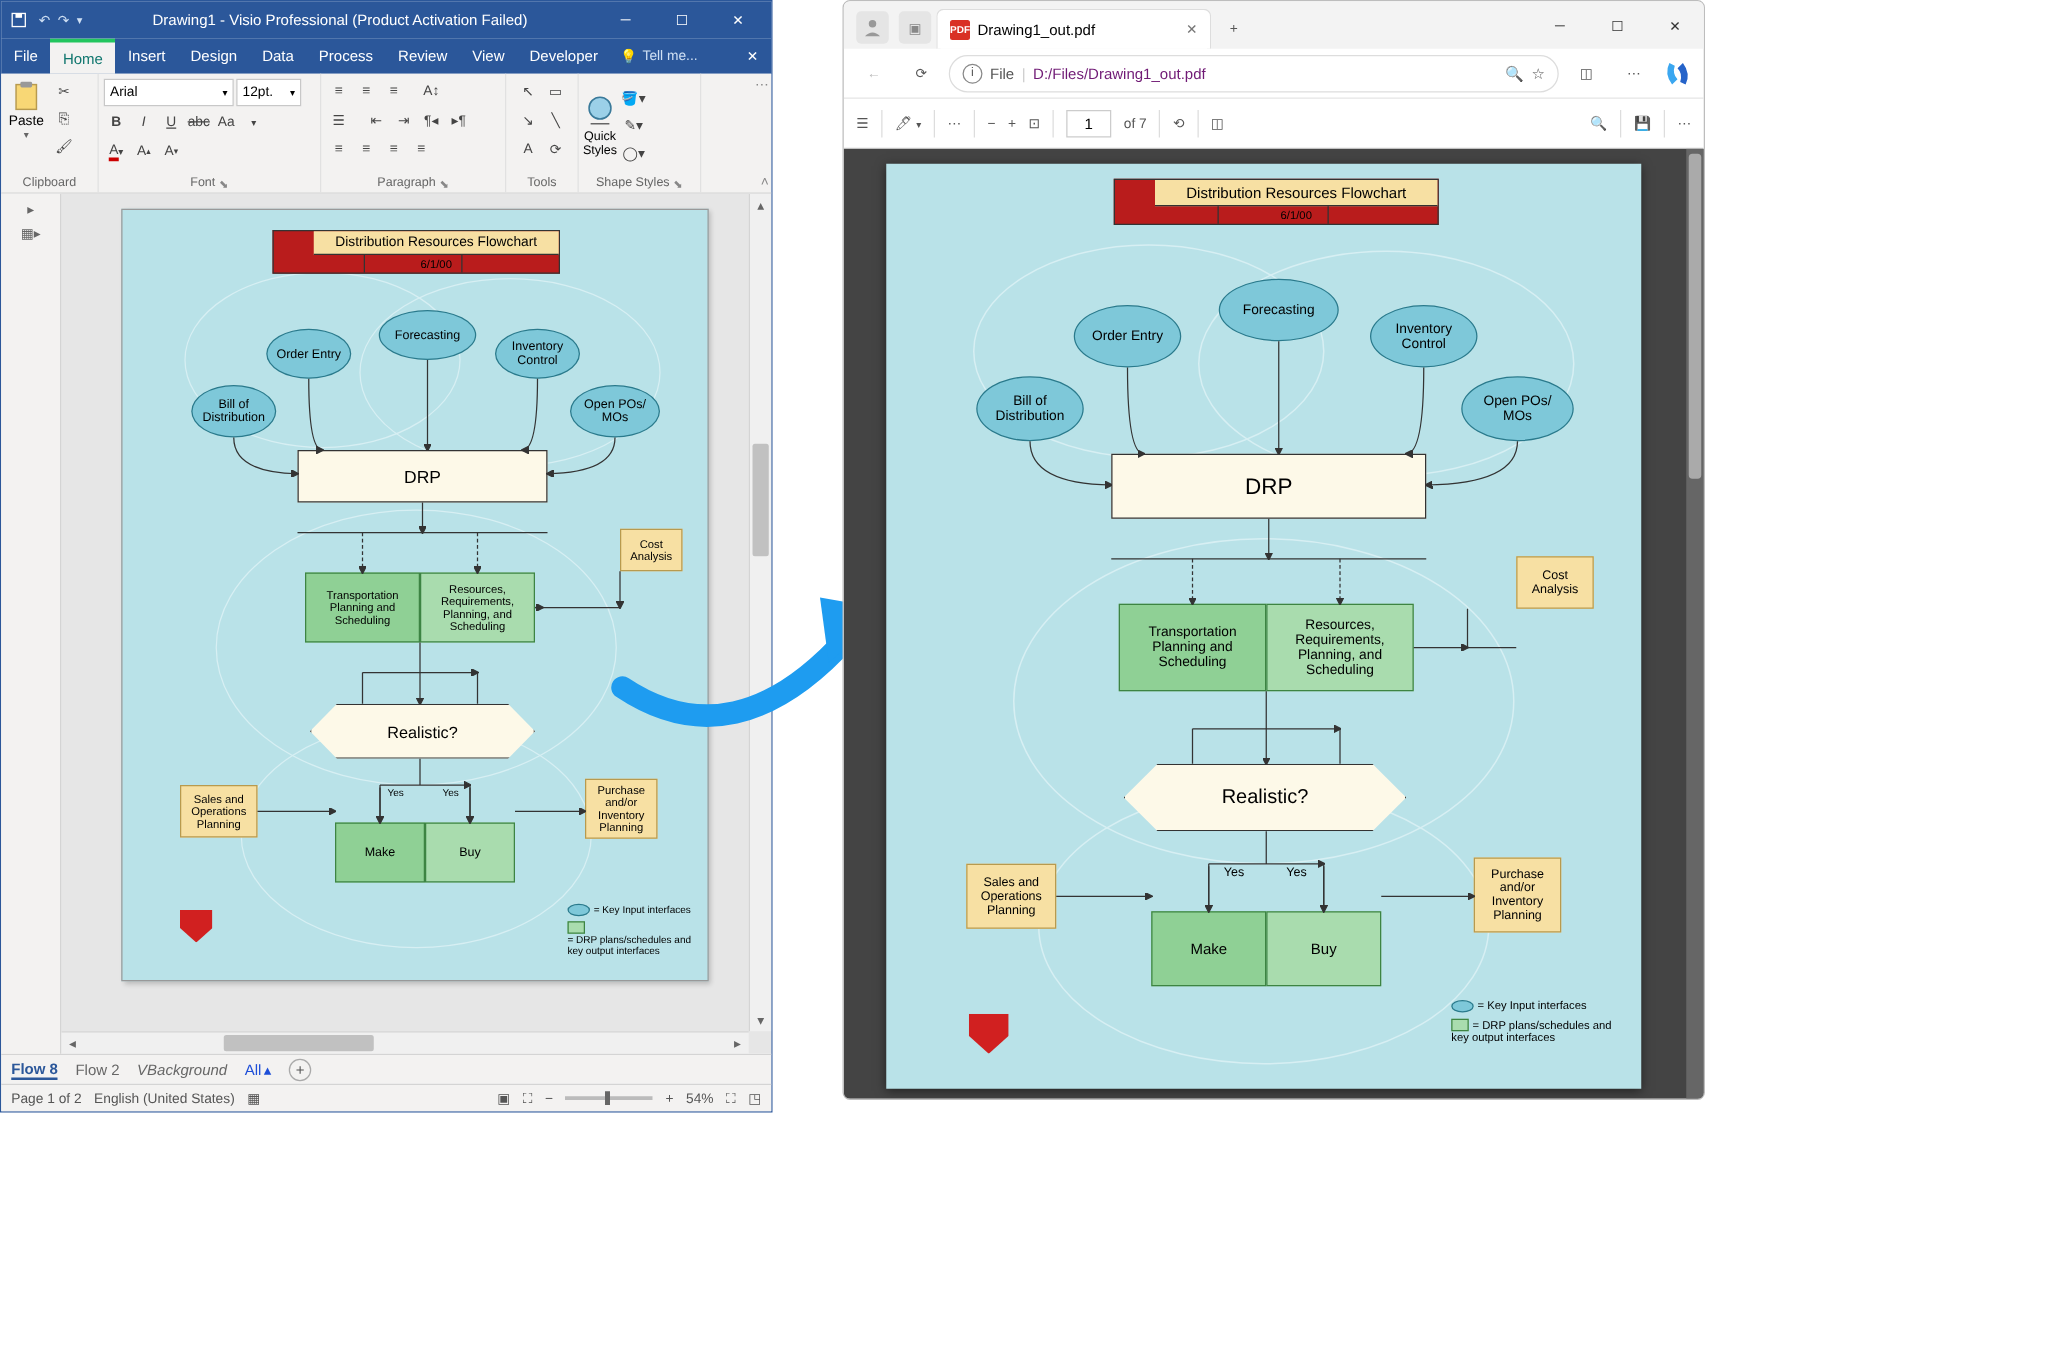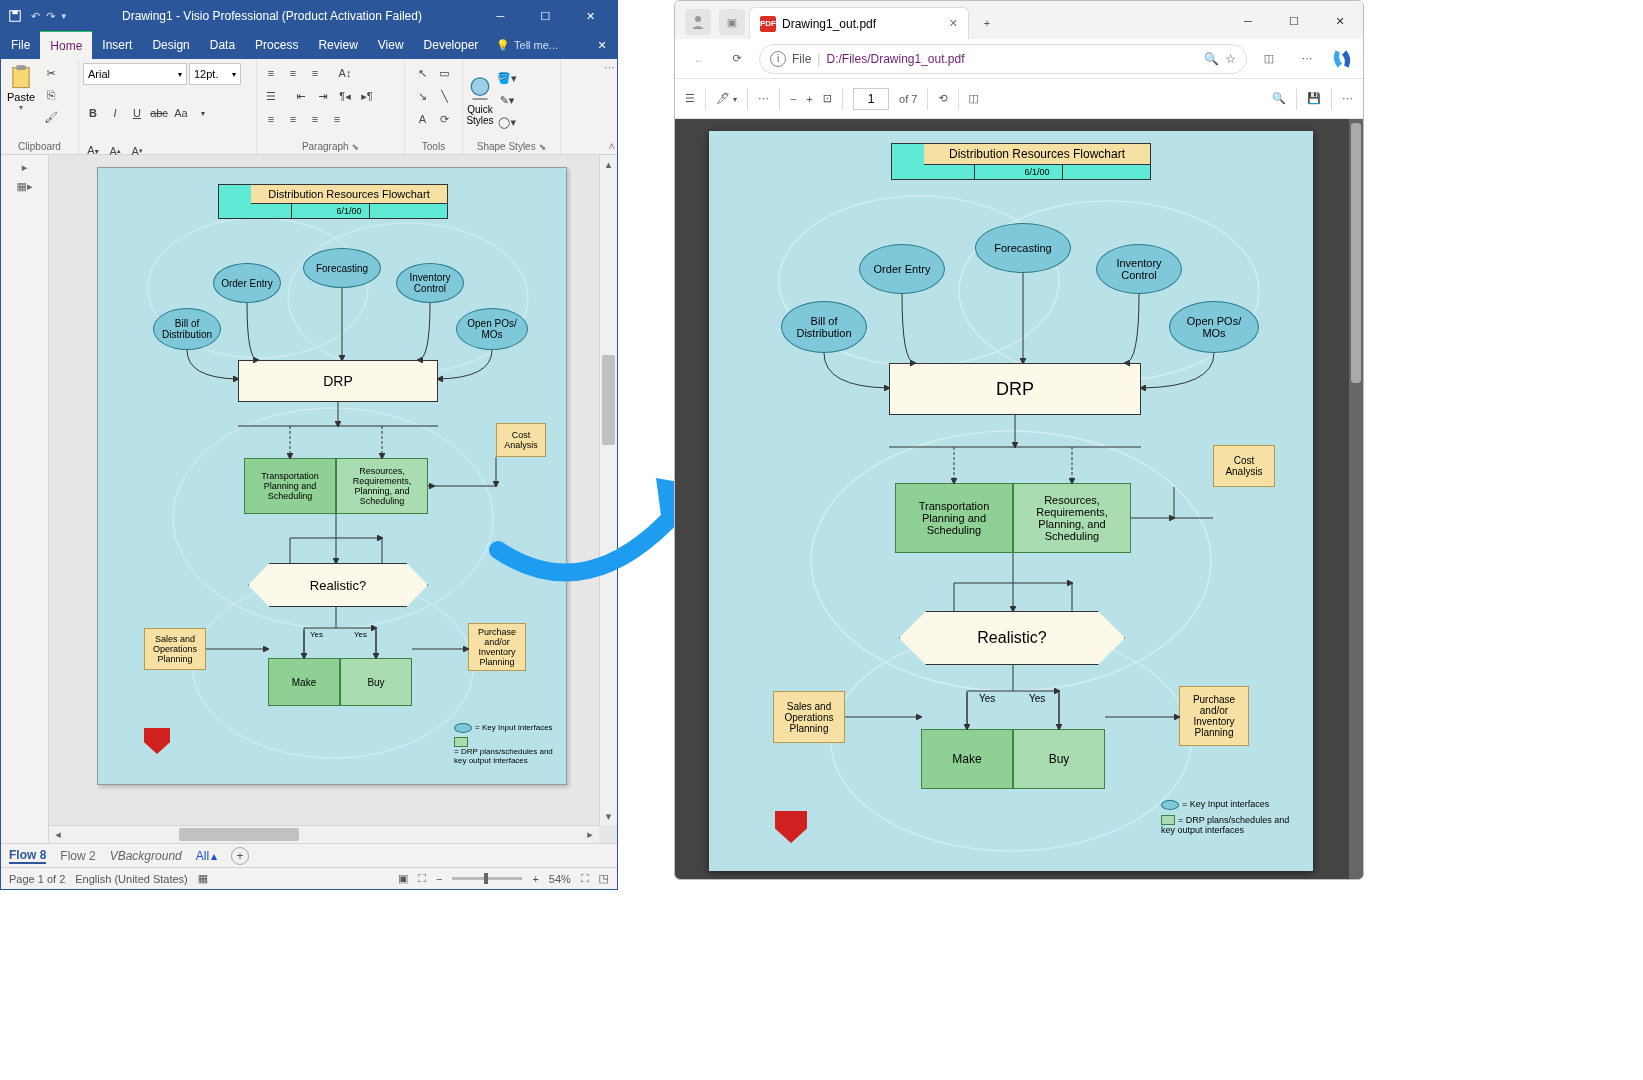--- a/index.html
+++ b/index.html
@@ -7,21 +7,21 @@
     
     
     .visio-window { position: absolute; left: 0; top: 0; width: 618px; height: 890px; border: 1px solid #2b579a; display: flex; flex-direction: column; }
     .visio-titlebar { background: #2b579a; color: #fff; height: 30px; display: flex; align-items: center; padding: 0 4px; }
     .visio-titlebar .sys-icons { display:flex; gap:6px; align-items:center;}
     .visio-titlebar .title { flex: 1; text-align: center; font-size: 12px; }
     .win-controls { display: flex; }
     .win-btn { width: 45px; height: 28px; display:flex; align-items:center; justify-content:center; color:#fff; }
     .visio-menubar { background: #2b579a; color:#fff; height: 28px; display:flex; align-items:stretch; }
     .menu-item { padding: 0 10px; display:flex; align-items:center; font-size:12px; }
-    .menu-item.active { background: #f3f2f1; color:#701a75; border-top:1px solid #22c55e; }
+    .menu-item.active { background: #f3f2f1; color:#0f766e; border-top:3px solid #22c55e; }
     .menu-tell { display:flex; align-items:center; gap:4px; color:#cfe0f4; flex:1; padding-left:8px;}
     .menu-close { width:30px; display:flex;align-items:center;justify-content:center;color:#fff;}
     
     .ribbon { background:#f3f2f1; border-bottom:1px solid #d4d4d4; height:96px; display:flex;}
     .rgroup { border-right:1px solid #e1e1e1; display:flex; flex-direction:column; justify-content:space-between; padding:2px 2px 0;}
     .rgroup-body{display:flex; gap:2px; flex:1;}
     .rgroup-label{ font-size:10px; color:#666; text-align:center; padding:2px 0; display:flex;justify-content:center;align-items:center;gap:3px;}
     .launcher{font-size:9px;color:#888;}
     .rbtn{display:flex;align-items:center;justify-content:center;min-width:20px;height:20px;color:#444;border-radius:2px;}
     .fontrow{display:flex;gap:2px;align-items:center;}
@@ -70,21 +70,21 @@
     .pdf-toolbar{height:40px;border-bottom:1px solid #e5e5e5;display:flex;align-items:center;padding:0 10px;gap:10px;color:#555;}
     .pdf-toolbar .sep{width:1px;height:22px;background:#ddd;}
     .page-input{width:36px;height:22px;border:1px solid #ccc;text-align:center;font-size:12px;}
     .pdf-viewer{flex:1;background:#444;position:relative;overflow:hidden;}
     .pdf-viewer .vscroll2{position:absolute;right:0;top:0;bottom:0;width:14px;background:#666;}
     .pdf-viewer .vscroll2 .thumb{position:absolute;left:2px;right:2px;top:4px;height:260px;background:#aaa;border-radius:3px;}
     .pdf-page{position:absolute;left:34px;top:12px;width:604px;height:740px;background:#b9e2e8;box-shadow:0 2px 8px rgba(0,0,0,.5);}
     
     
     .fc{position:absolute;inset:0;font-size:10px;}
-    .fc .title-box{position:absolute;border:1px solid #333;background:#5eead4;padding-left:32px;}
+    .fc .title-box{position:absolute;border:1px solid #333;background:#b91c1c;padding-left:32px;}
     .fc .title-top{background:#f7e0a3;border-bottom:1px solid #333;text-align:center;padding:3px;font-size:11px;}
     .fc .title-row{display:flex;gap:37px;}
     .fc .title-cell{flex:1;border-right:1px solid #333;text-align:center;padding:2px;font-size:9px;}
     .fc .title-cell:last-child{border-right:none;}
     .oval{position:absolute;border-radius:50%;background:#7ec8d9;border:1px solid #2a7a8c;display:flex;align-items:center;justify-content:center;text-align:center;padding:2px;}
     .rect{position:absolute;border:1px solid #333;display:flex;align-items:center;justify-content:center;text-align:center;padding:2px;}
     .drp{background:#fdf9e8;}
     .green1{background:#8fd095;border-color:#3d8443;}
     .green2{background:#a9dcae;border-color:#3d8443;}
     .yellow{background:#f7e0a3;border-color:#b89a4e;}
@@ -155,21 +155,21 @@
           <div class="rbtn">⎘</div>
           <div class="rbtn">🖌</div>
         </div>
       </div>
       <div class="rgroup-label">
           <span>Clipboard</span>
         </div>
     </div>
 
     <div class="rgroup" style="width:178px;">
-      <div class="rgroup-body" style="flex-direction:column;gap:18px;padding:2px;">
+      <div class="rgroup-body" style="flex-direction:column;gap:3px;padding:2px;">
         <div class="fontrow">
           <div class="fontsel" style="width:104px;">
               <span>Arial</span>
               <span style="margin-left:auto;font-size:8px;">▾</span>
             </div>
           <div class="fontsel" style="width:52px;">
               <span>12pt.</span>
               <span style="margin-left:auto;font-size:8px;">▾</span>
             </div>
         </div>

